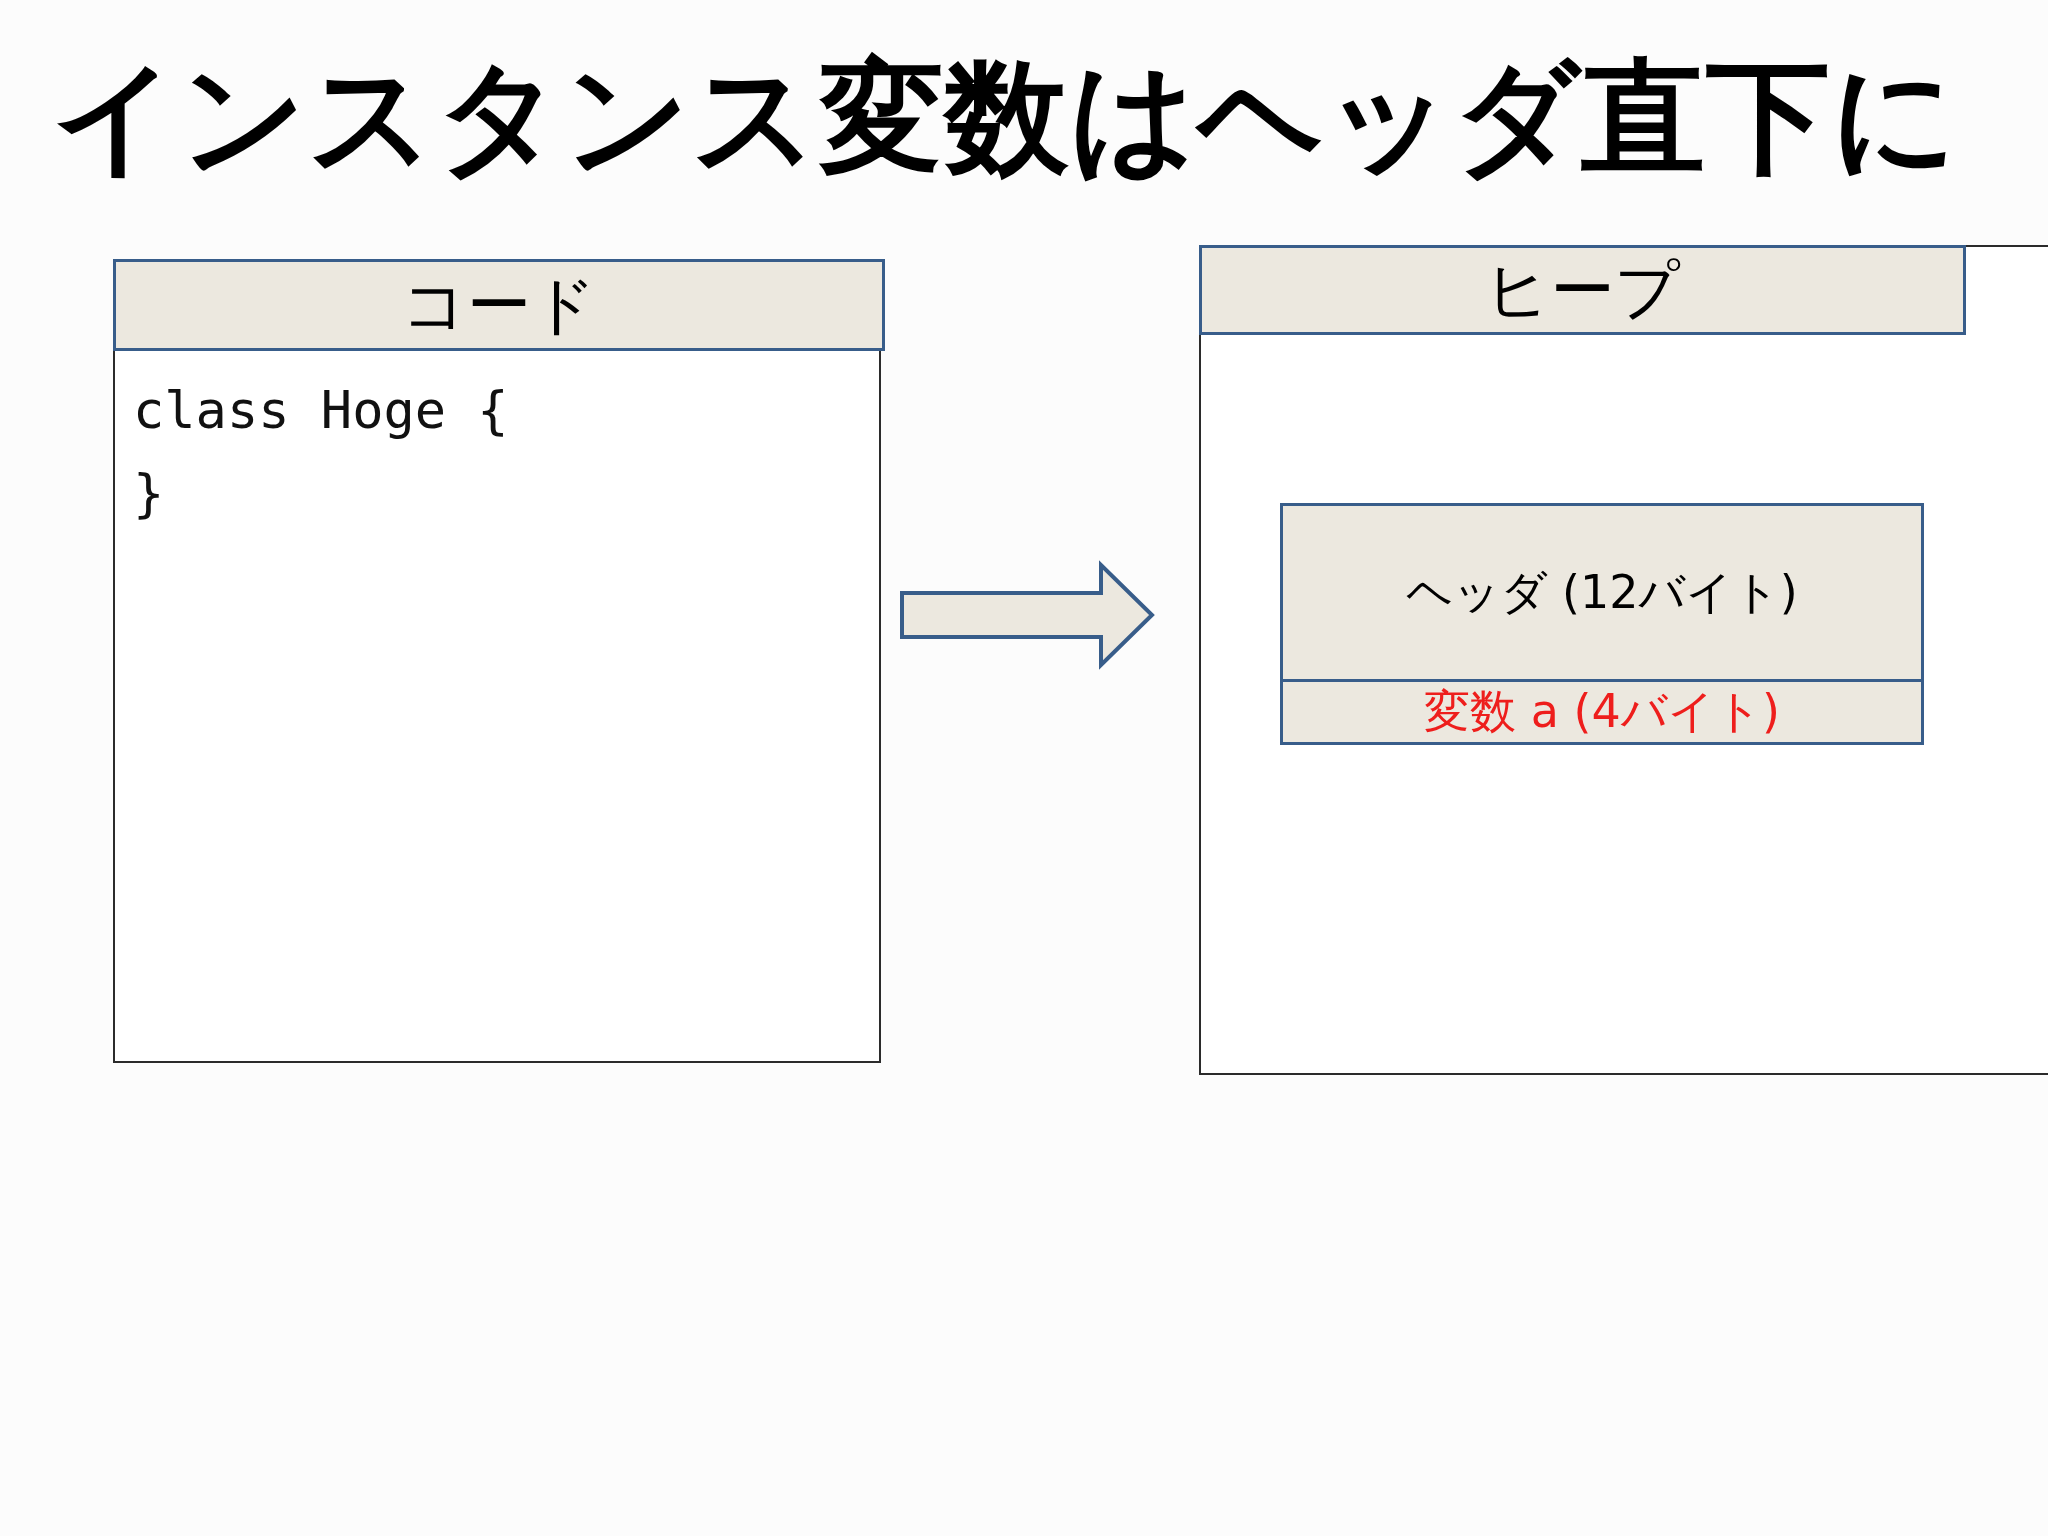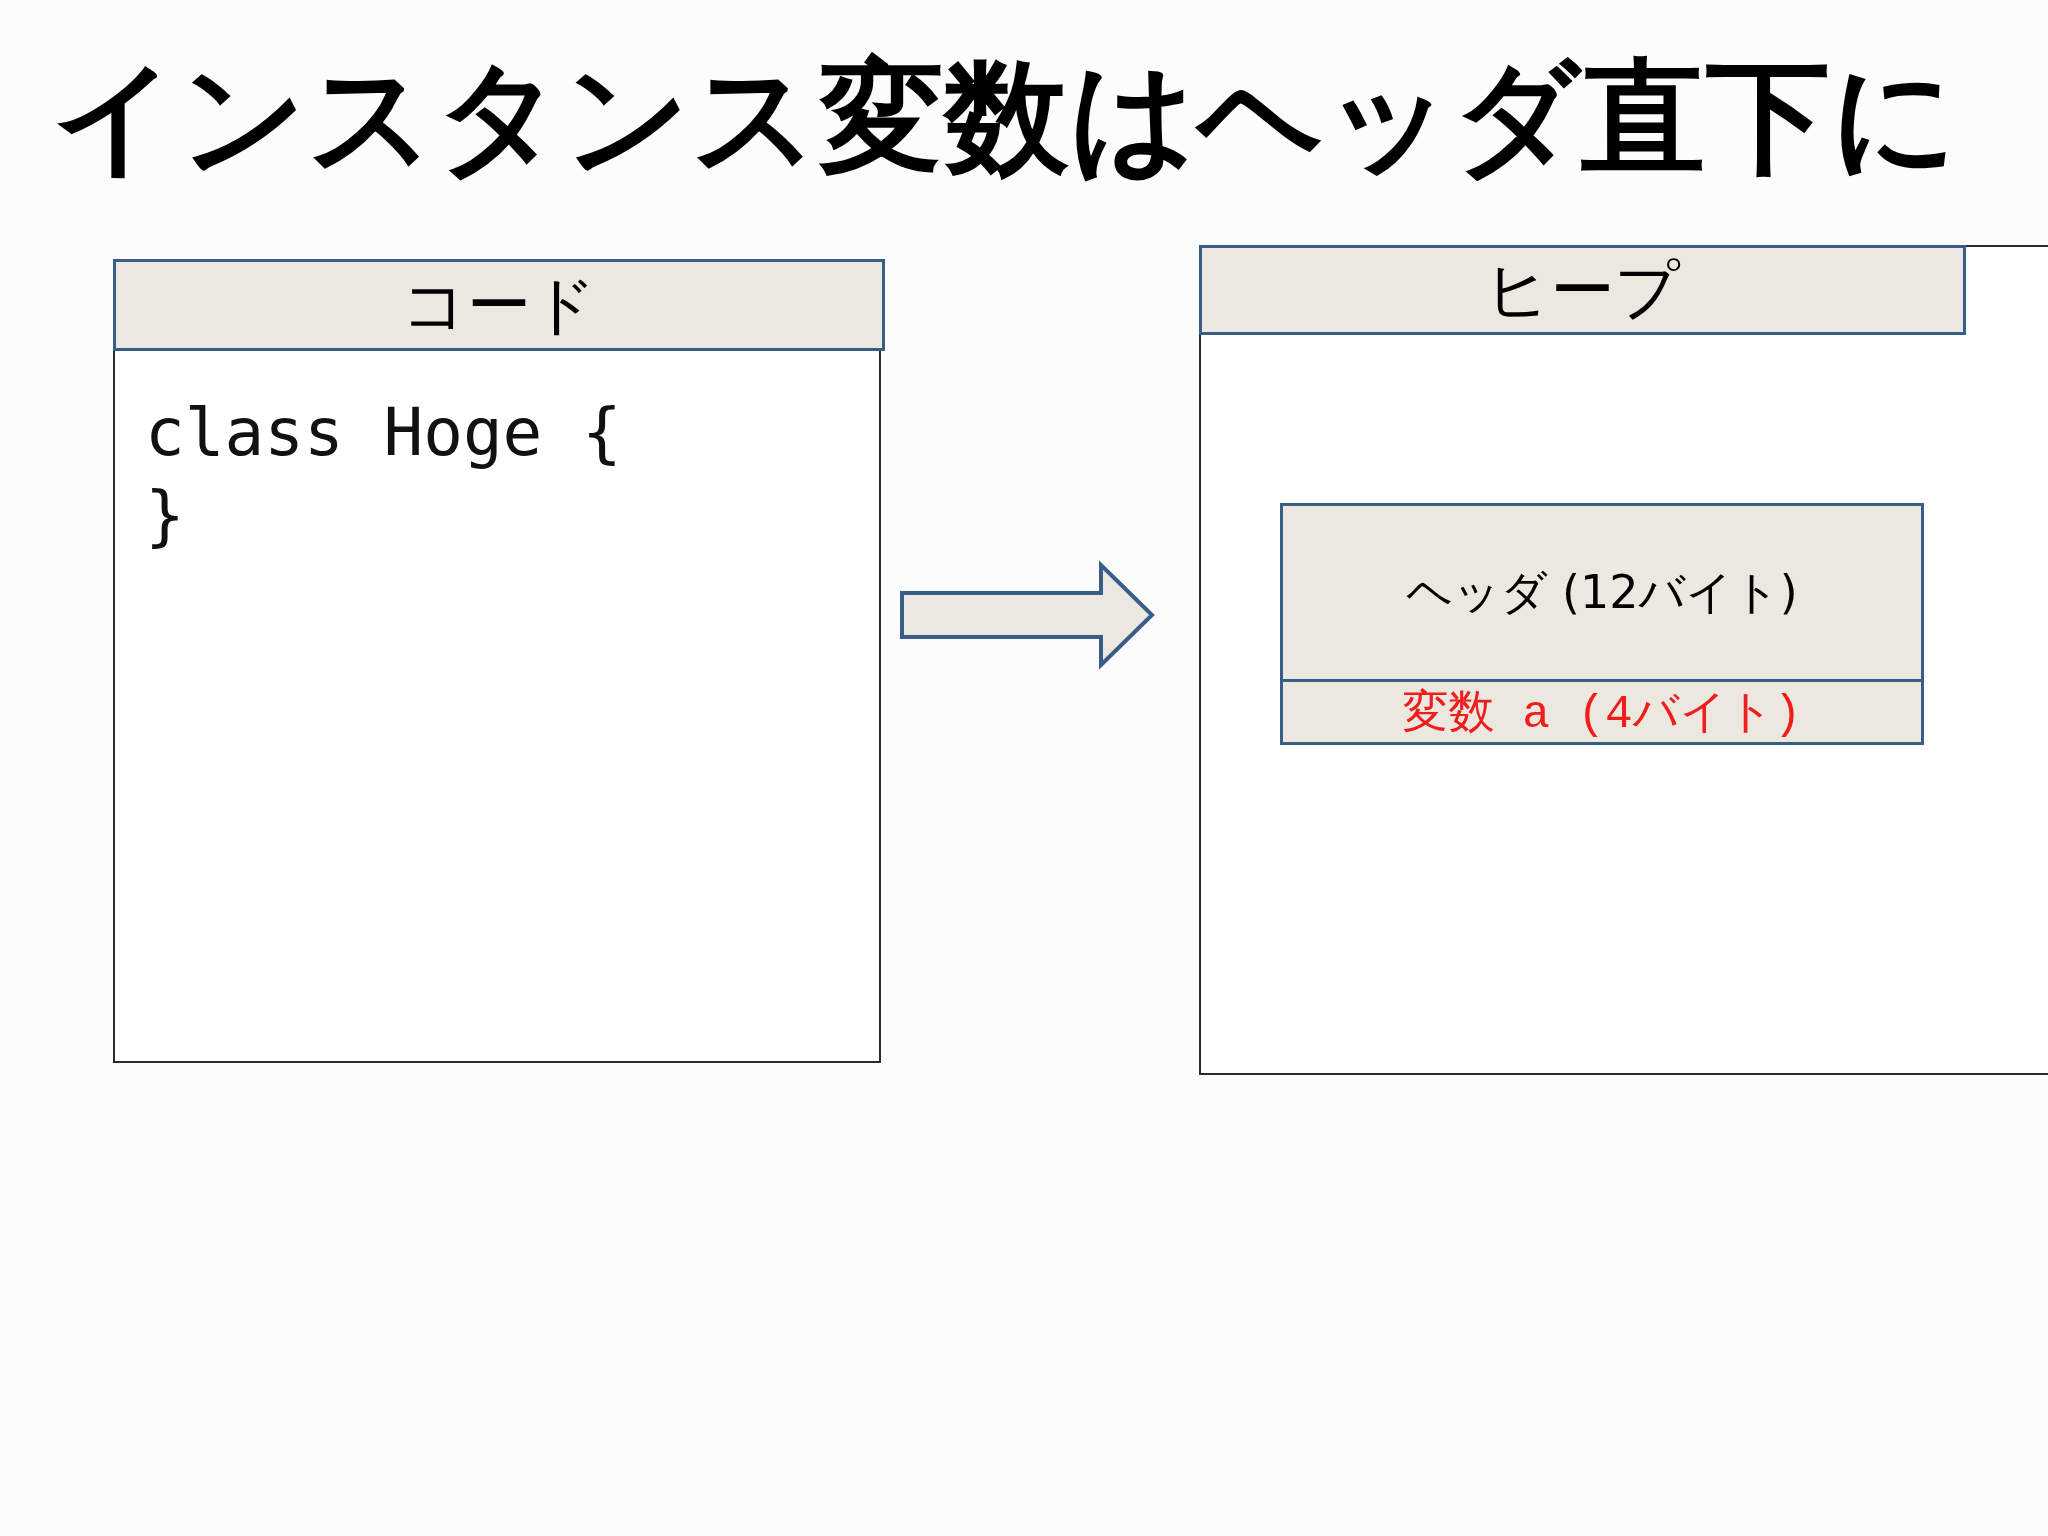--- a/index.html
+++ b/index.html
@@ -42,26 +42,25 @@
     font-size: 64px;
     color: var(--text-black, #000);
   }
 
   
   .code-panel { left: 113px; top: 259px; width: 768px; height: 804px; }
   .code-panel .panel-header { width: 772px; height: 92px; }
   .code-body {
     position: absolute;
     left: 0; top: 90px; right: 0; bottom: 0;
-    padding: 40px 18px;
+    padding: 18px 18px;
     font-family: "DejaVu Sans Mono", "Liberation Mono", monospace;
-    font-size: 66px;
+    font-size: 52px;
     line-height: 83px;
     color: #111111;
-    margin-left: 12px;
   }
   .code-line { white-space: pre; min-height: 83px; }
   .code-line.red { color: var(--code-red, #EE1E1C); }
 
   
   .flow-arrow {
     position: absolute;
     left: 898px; top: 560px;
     width: 260px; height: 110px;
   }
@@ -85,21 +84,20 @@
     top: 256px;
     height: 179px;
     font-size: 46px;
     color: var(--text-black, #000);
   }
   .variable-block {
     top: 432px; 
     height: 66px;
     font-size: 46px;
     color: var(--code-red, #EE1E1C);
-    font-family: Liberation Mono, monospace;
   }
 </style>
 </head>
 <body>
 
 <div class="slide-title">インスタンス変数はヘッダ直下に</div>
 
 <div class="panel code-panel">
   <div class="panel-header">
     <span>コード</span>

